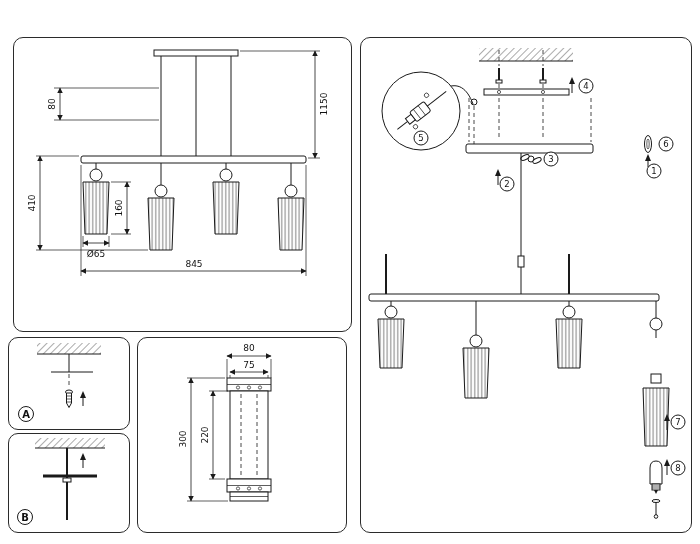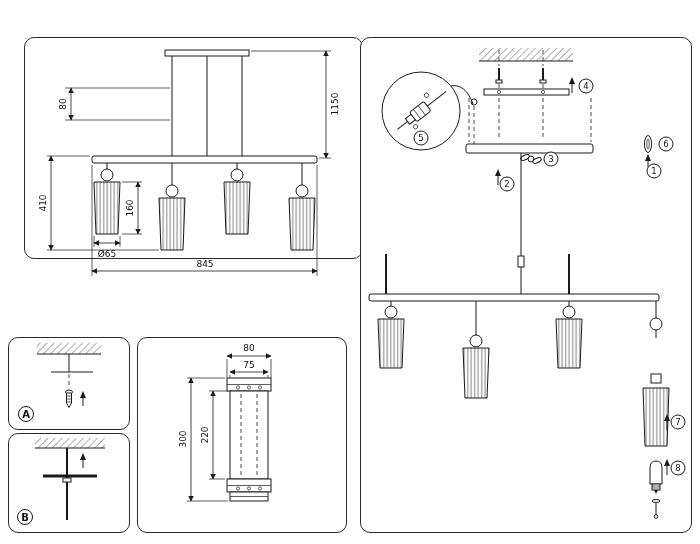--- a/index.html
+++ b/index.html
@@ -18,21 +18,21 @@
   text{fill:#111;stroke:none;}
   .dim{font-size:9px;}
   .step{font-size:8.5px;}
   .ab{font-size:10px;font-weight:bold;}
 </style>
 </head>
 <body>
 
 <div class="sheet">
 
-  <div class="panel" style="left:24px;top:37px;width:339px;height:222px;text-align:center;">
+  <div class="panel" style="left:13px;top:37px;width:339px;height:295px;text-align:center;">
     <svg width="335" height="291" viewBox="0 0 335 291">
       <defs>
         <pattern id="ribsM" width="3.5" height="10" patternUnits="userSpaceOnUse">
           <rect width="3.5" height="10" fill="#fff"></rect>
           <line x1="1.7" y1="0" x2="1.7" y2="10" stroke="#555" stroke-width="0.8"></line>
         </pattern>
         <marker id="mM" viewBox="0 0 10 10" refX="9" refY="5" markerWidth="7" markerHeight="7" orient="auto-start-reverse">
           <path d="M0 0 L10 5 L0 10 Z" fill="#1a1a1a"></path>
         </marker>
       </defs>

